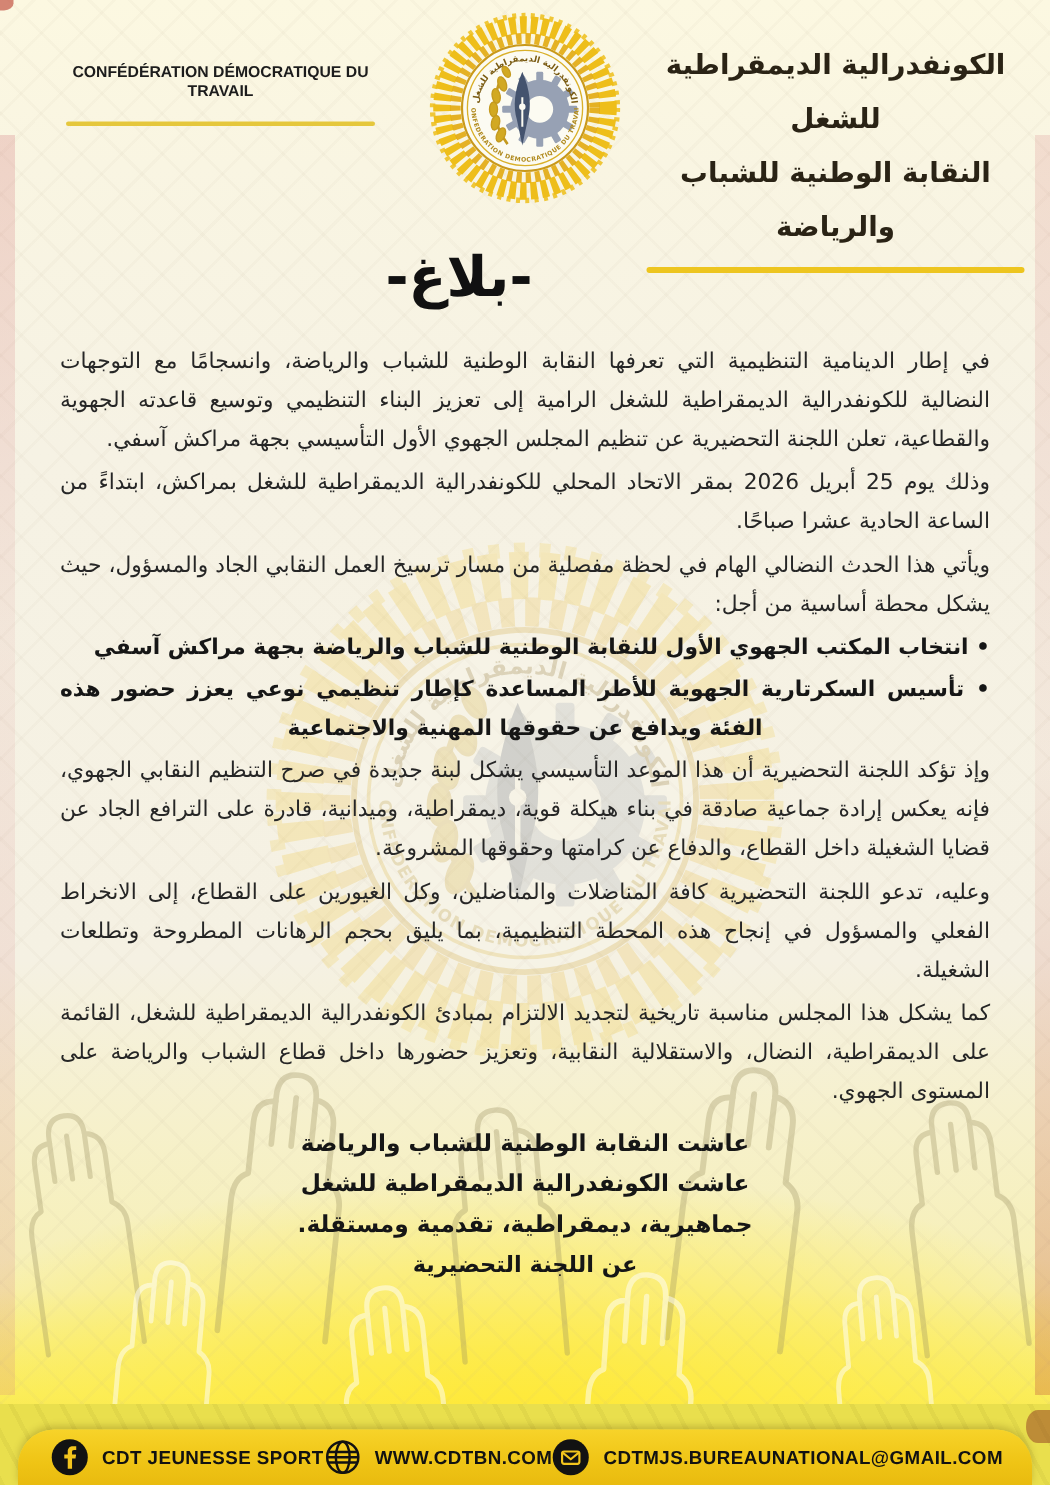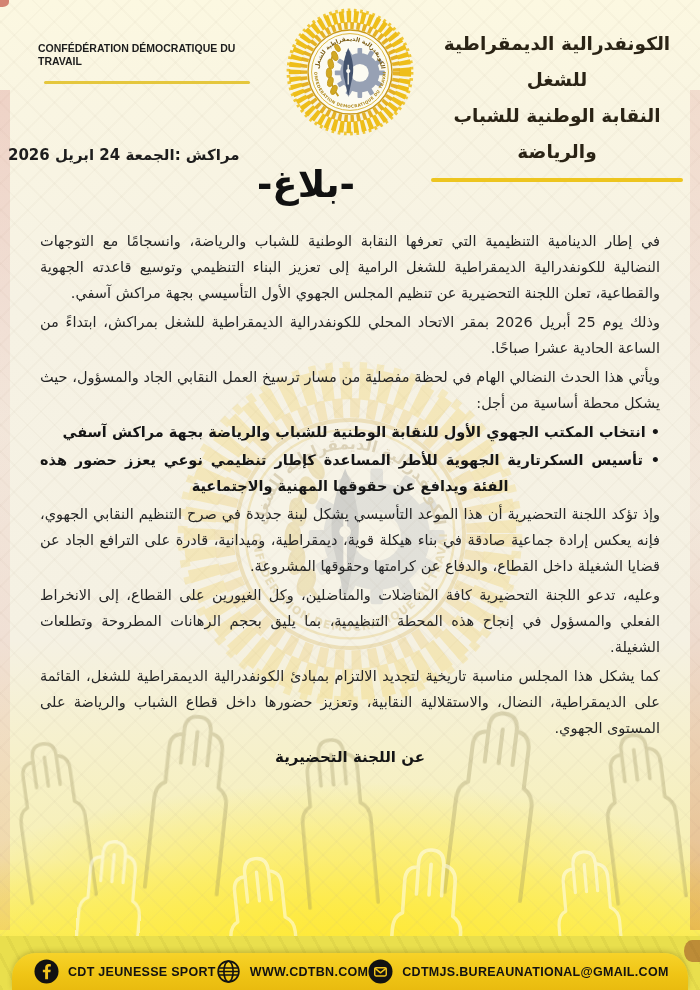--- a/index.html
+++ b/index.html
@@ -15,21 +15,21 @@
       repeating-linear-gradient(45deg, rgba(185,170,145,.06) 0 2px, transparent 2px 19px),
       repeating-linear-gradient(-45deg, rgba(185,170,145,.06) 0 2px, transparent 2px 19px);
   }
   .edge-strip{position:absolute;top:90px;bottom:60px;width:10px;pointer-events:none;}
   .edge-left{left:0;background:linear-gradient(180deg,rgba(214,130,135,.30),rgba(214,130,135,.10) 40%,rgba(214,130,135,.22));}
   .edge-right{right:0;background:linear-gradient(180deg,rgba(214,130,135,.22),rgba(214,130,135,.08) 50%,rgba(190,70,55,.30));}
   .corner-dot{position:absolute;left:0;top:0;width:9px;height:7px;background:rgba(190,70,55,.65);border-radius:0 0 70% 0;}
 
   
   .header{position:absolute;left:0;top:0;width:700px;height:142px;}
-  .org-fr{position:absolute;left:38px;top:42px;width:218px;
+  .org-fr{position:absolute;left:38px;top:42px;width:218px;text-align:center;
     font-family:"Liberation Sans",sans-serif;font-weight:bold;font-size:10.5px;line-height:13px;color:#1c1c1c;}
   .org-fr .l2{margin-top:13px;}
   .org-fr .underline{margin:13px auto 0;width:206px;height:3px;background:#E5C73C;border-radius:2px;}
   .logo-box{position:absolute;left:274px;top:5px;width:152px;height:134px;}
   .org-ar{position:absolute;right:12px;top:26px;width:262px;text-align:center;direction:rtl;
     font-weight:bold;font-size:18.5px;line-height:36px;color:#2a2315;}
   .org-ar .underline{margin:8px auto 0;width:252px;height:3.5px;background:#EDC51F;border-radius:2px;}
 
   
   .dateline{position:absolute;left:8px;top:146px;direction:rtl;font-weight:bold;font-size:15px;color:#1d1d1d;white-space:nowrap;}
@@ -162,32 +162,36 @@
         <use href="#logo-g"></use>
       </svg>
     </div>
     <div class="org-ar" dir="rtl">
       <div>الكونفدرالية الديمقراطية للشغل</div>
       <div>النقابة الوطنية للشباب والرياضة</div>
       <div class="underline"></div>
     </div>
   </div>
 
-  <div class="dateline" dir="rtl">مراكش :الجمعة 24 ابريل 2026</div>
   <h1 class="doc-title" dir="rtl">-بلاغ-</h1>
 
   <main class="body-text" dir="rtl">
     <p>في إطار الدينامية التنظيمية التي تعرفها النقابة الوطنية للشباب والرياضة، وانسجامًا مع التوجهات النضالية للكونفدرالية الديمقراطية للشغل الرامية إلى تعزيز البناء التنظيمي وتوسيع قاعدته الجهوية والقطاعية، تعلن اللجنة التحضيرية عن تنظيم المجلس الجهوي الأول التأسيسي بجهة مراكش آسفي.</p>
     <p>وذلك يوم 25 أبريل 2026 بمقر الاتحاد المحلي للكونفدرالية الديمقراطية للشغل بمراكش، ابتداءً من الساعة الحادية عشرا صباحًا.</p>
     <p>ويأتي هذا الحدث النضالي الهام في لحظة مفصلية من مسار ترسيخ العمل النقابي الجاد والمسؤول، حيث يشكل محطة أساسية من أجل:</p>
     <p class="bullet">• انتخاب المكتب الجهوي الأول للنقابة الوطنية للشباب والرياضة بجهة مراكش آسفي</p>
     <p class="bullet center-last">• تأسيس السكرتارية الجهوية للأطر المساعدة كإطار تنظيمي نوعي يعزز حضور هذه الفئة ويدافع عن حقوقها المهنية والاجتماعية</p>
     <p>وإذ تؤكد اللجنة التحضيرية أن هذا الموعد التأسيسي يشكل لبنة جديدة في صرح التنظيم النقابي الجهوي، فإنه يعكس إرادة جماعية صادقة في بناء هيكلة قوية، ديمقراطية، وميدانية، قادرة على الترافع الجاد عن قضايا الشغيلة داخل القطاع، والدفاع عن كرامتها وحقوقها المشروعة.</p>
     <p>وعليه، تدعو اللجنة التحضيرية كافة المناضلات والمناضلين، وكل الغيورين على القطاع، إلى الانخراط الفعلي والمسؤول في إنجاح هذه المحطة التنظيمية، بما يليق بحجم الرهانات المطروحة وتطلعات الشغيلة.</p>
     <p>كما يشكل هذا المجلس مناسبة تاريخية لتجديد الالتزام بمبادئ الكونفدرالية الديمقراطية للشغل، القائمة على الديمقراطية، النضال، والاستقلالية النقابية، وتعزيز حضورها داخل قطاع الشباب والرياضة على المستوى الجهوي.</p>
+    <div class="slogans">
+      <p>عاشت النقابة الوطنية للشباب والرياضة</p>
+      <p>عاشت الكونفدرالية الديمقراطية للشغل</p>
+      <p>جماهيرية، ديمقراطية، تقدمية ومستقلة.</p>
+    </div>
     <p class="signature">عن اللجنة التحضيرية</p>
   </main>
 
   <div class="footer-band"></div>
   <div class="footer-blob"></div>
   <div class="footer-bar">
     <div class="contact">
       <svg class="cicon" viewBox="0 0 26 26">
         <circle cx="13" cy="13" r="12.5" fill="#121212"></circle>
         <path fill="#F2C41D" d="M14.6,21 L14.6,13.9 L17,13.9 L17.4,11.1 L14.6,11.1 L14.6,9.3 C14.6,8.5 14.9,7.9 16,7.9 L17.5,7.9 L17.5,5.4 C17.2,5.35 16.3,5.3 15.3,5.3 C13.1,5.3 11.6,6.6 11.6,9 L11.6,11.1 L9.2,11.1 L9.2,13.9 L11.6,13.9 L11.6,21 Z"></path>

